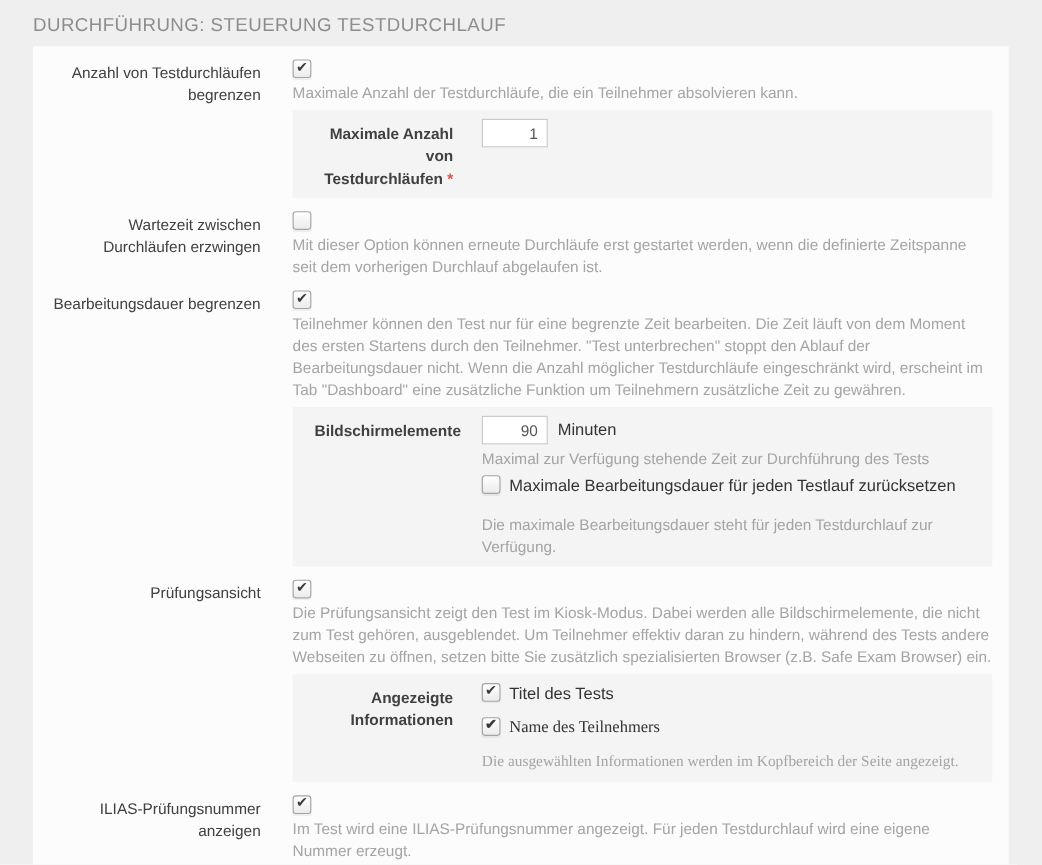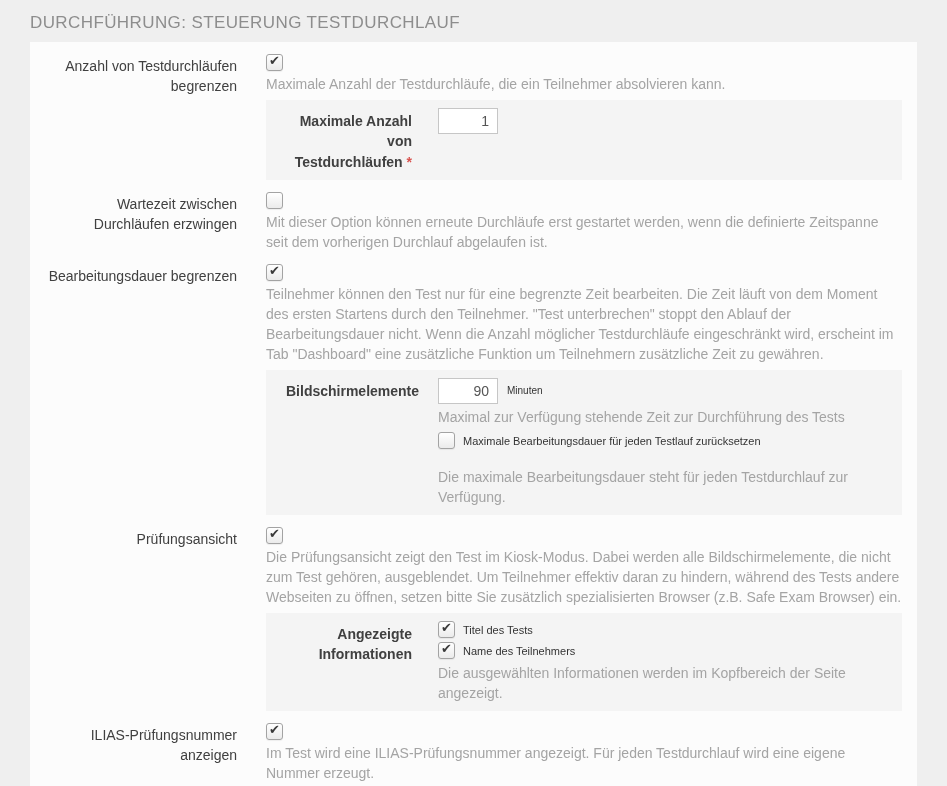--- a/index.html
+++ b/index.html
@@ -53,25 +53,25 @@
     width:126px; flex:0 0 126px; text-align:right;
     color:var(--label); line-height:1.45; padding-top:3px;font-weight:bold;
   }
   .sub-content{margin-left:26px; flex:1; min-width:0;}
   .inline-row{display:flex; align-items:center;}
   input.num{
     width:60px; height:26px; text-align:right; padding:0 8px;
     border:1px solid var(--inputborder); background:#fff;
     font-family:inherit; font-size:14px; color:#555; outline:none;
   }
-  .unit{margin-left:9px; color:var(--option); font-size:10px;}
+  .unit{margin-left:9px; color:var(--option); font-size:15px;}
   .option{display:flex; align-items:flex-start; margin-top:5px;}
-  .option .opt-label{margin-left:8px; color:var(--option); font-size:11px; line-height:19px;}
+  .option .opt-label{margin-left:8px; color:var(--option); font-size:15px; line-height:19px;}
   .required{color:var(--red);}
-  .mt4{margin-top:16px;} .mt6{margin-top:2px;}
+  .mt4{margin-top:16px;} .mt6{margin-top:12px;font-family:Liberation Serif, serif;}
 </style>
 </head>
 <body>
 
 <h2 class="page-title">Durchführung: Steuerung Testdurchlauf</h2>
 
 <div class="panel">
 
   <div class="row">
     <div class="col-label">Anzahl von Testdurchläufen begrenzen</div>

